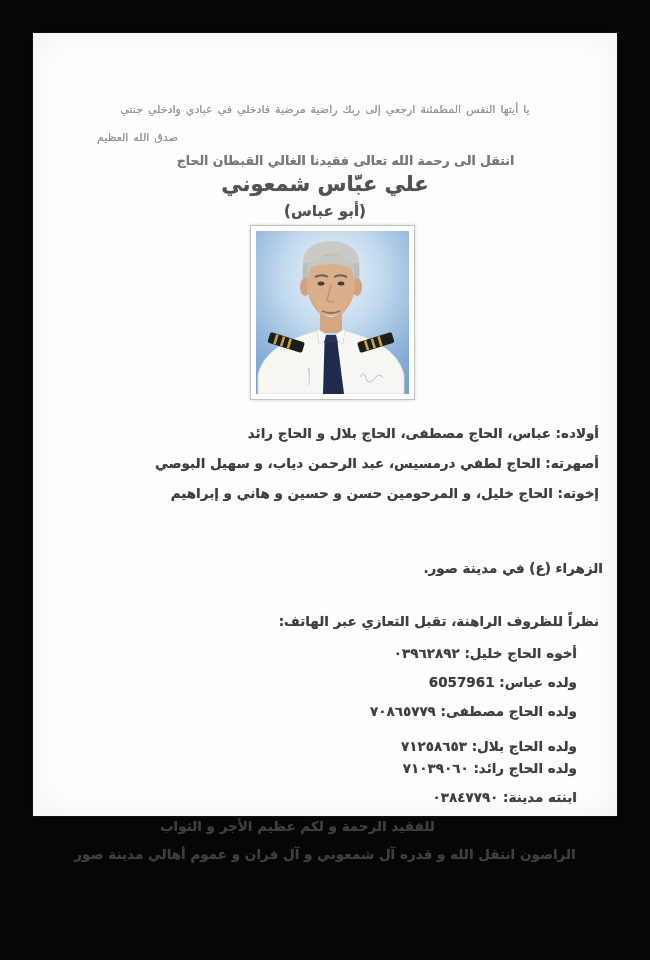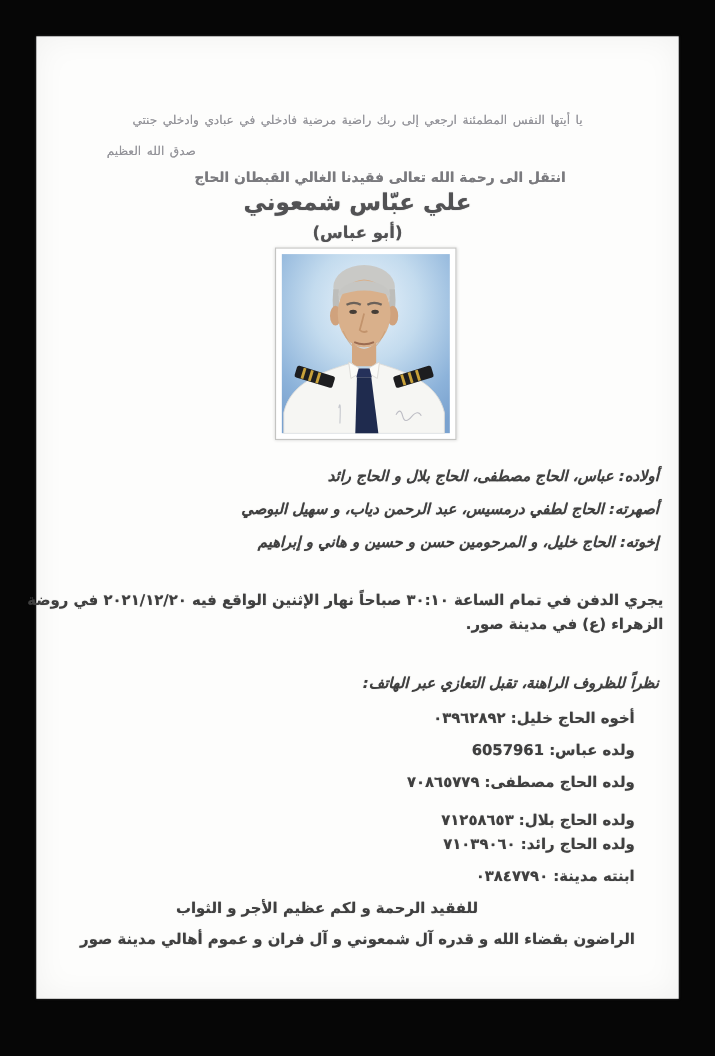--- a/index.html
+++ b/index.html
@@ -11,21 +11,21 @@
     font-family: "DejaVu Sans", sans-serif;
   }
   .scan-frame {
     position: absolute; left: 0; top: 0;
     width: 650px; height: 960px;
     background: #060606;
   }
   .page {
     position: absolute;
     left: 33px; top: 33px;
-    width: 584px; height: 875px;
+    width: 584px; height: 783px;
     background: #fdfdfc;
     box-shadow: inset 0 0 30px rgba(0,0,0,0.05), 0 0 2px #2a2a2a;
   }
   .txt {
     position: absolute;
     direction: rtl;
     white-space: nowrap;
     color: #3f3f3f;
     font-weight: bold;
     font-size: 13.5px;
@@ -49,21 +49,21 @@
   }
   .name {
     font-size: 21px;
     color: #525254;
     text-shadow: 0 0 0.8px rgba(80,80,85,0.7);
   }
   .nick {
     font-size: 15px;
     color: #525254;
   }
-  .body-line { right: 18px; font-style: italic; }
+  .body-line { right: 18px; }
   .burial-line { right: 14px; }
   .phone-line { right: 40px; }
   .photo-frame {
     position: absolute;
     left: 217px; top: 192px;
     width: 165px; height: 175px;
     background: #ffffff;
     border: 1px solid #c4c4c2;
     box-sizing: border-box;
     box-shadow: 0 0 3px rgba(0,0,0,0.18);
@@ -147,21 +147,20 @@
 
         <path d="M104,146 q4,-7 6,1 t8,1 t9,-1" stroke="#a9aab4" stroke-width="1" fill="none" opacity="0.75"></path>
         <path d="M52,140 q2,-10 1,14" stroke="#9fa3ae" stroke-width="1" fill="none" opacity="0.55"></path>
       </svg>
     </div>
 
     <div class="txt body-line" style="top:392px;">أولاده: عباس، الحاج مصطفى، الحاج بلال و الحاج رائد</div>
     <div class="txt body-line" style="top:422px;">أصهرته: الحاج لطفي درمسيس، عبد الرحمن دياب، و سهيل البوصي</div>
     <div class="txt body-line" style="top:452px;">إخوته: الحاج خليل، و المرحومين حسن و حسين و هاني و إبراهيم</div>
 
-    <div class="txt burial-line" style="top:505px;">يجري الدفن في تمام الساعة ٣٠:١٠ صباحاً نهار الإثنين الواقع فيه ٢٠٢١/١٢/٢٠ في روضة</div>
     <div class="txt burial-line" style="top:527px;">الزهراء (ع) في مدينة صور.</div>
 
     <div class="txt body-line" style="top:580px;">نظراً للظروف الراهنة، تقبل التعازي عبر الهاتف:</div>
 
     <div class="txt phone-line" style="top:612px;">
       <span>أخوه الحاج خليل:</span>
       <span>٠٣٩٦٢٨٩٢</span>
     </div>
     <div class="txt phone-line" style="top:641px;">
       <span>ولده عباس:</span>
@@ -178,16 +177,16 @@
     <div class="txt phone-line" style="top:727px;">
       <span>ولده الحاج رائد:</span>
       <span>٧١٠٣٩٠٦٠</span>
     </div>
     <div class="txt phone-line" style="top:756px;">
       <span>ابنته مدينة:</span>
       <span>٠٣٨٤٧٧٩٠</span>
     </div>
 
     <div class="txt" style="top:785px; left:127px;">للفقيد الرحمة و لكم عظيم الأجر و الثواب</div>
-    <div class="txt centered" style="top:813px;">الراضون بقضاء الله و قدره آل شمعوني و آل فران و عموم أهالي مدينة صور</div>
+    <div class="txt centered" style="top:813px;">الراضون انتقل الله و قدره آل شمعوني و آل فران و عموم أهالي مدينة صور</div>
 
   </div>
 </div>
 
 </body></html>

